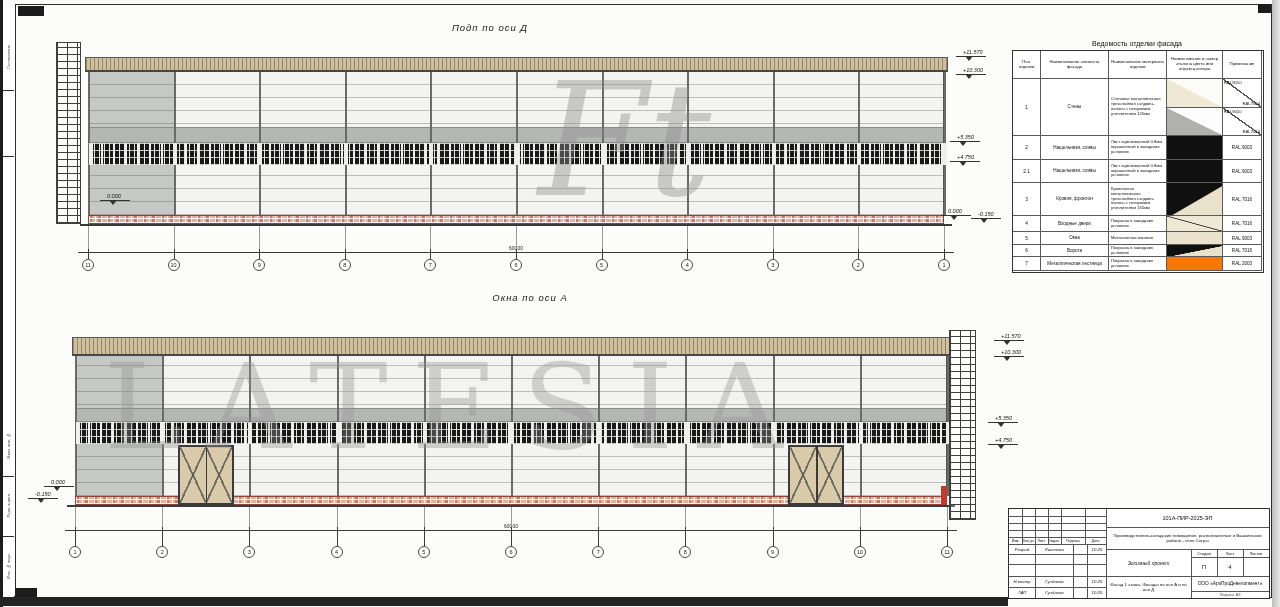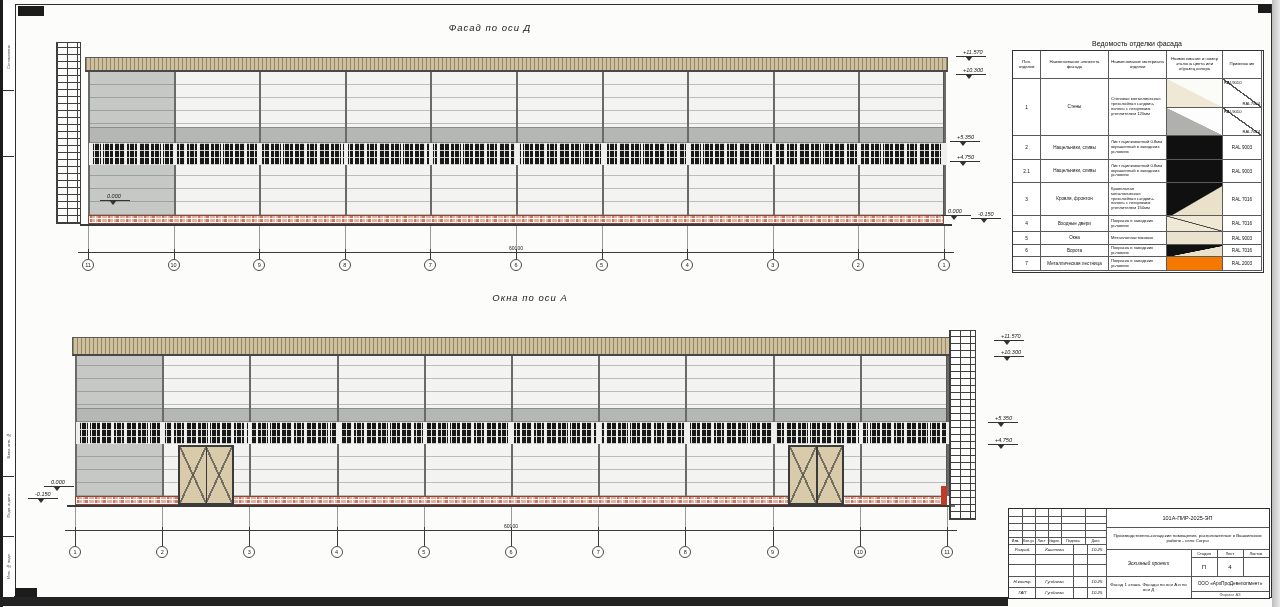--- a/index.html
+++ b/index.html
@@ -102,21 +102,21 @@
         <span>Инв. № подл.</span>
       </div>
   </div>
 
   <div class="abs corner" style="left:18px;top:6px;width:26px;height:10px;"></div>
   <div class="abs corner" style="left:15px;top:588px;width:22px;height:9px;"></div>
   <div class="abs corner" style="left:1258px;top:4px;width:13px;height:9px;"></div>
   <div class="abs botshadow"></div>
   <div class="abs rightshade"></div>
 
-  <div class="abs ftitle" style="left:380px;top:22px;width:220px;">Фасад по оси Д</div>
+  <div class="abs ftitle" style="left:380px;top:22px;width:220px;">Подп по оси Д</div>
   <div class="abs ftitle" style="left:420px;top:292px;width:220px;">Окна по оси А</div>
 
   <div id="facadeD" class="abs" style="left:0;top:0;">
       <div class="fascia" style="left: 85px; top: 57px; width: 863px; height: 15px; position: absolute;"></div>
       <div class="wall hlines" style="left: 88px; top: 72px; width: 856px; height: 143px; position: absolute;">
         <div class="darkbay hlines" style="left: 0px; top: 0px; width: 85.6px; height: 143px; position: absolute;"></div>
         <div class="darkband" style="left: 0px; top: 55px; width: 100%; height: 16px; position: absolute;"></div>
         <div class="colline" style="left: -1px; top: 0px; width: 2px; height: 143px; position: absolute;"></div>
         <div class="colline" style="left: 84.6px; top: 0px; width: 2px; height: 143px; position: absolute;"></div>
         <div class="colline" style="left: 170.2px; top: 0px; width: 2px; height: 143px; position: absolute;"></div>
@@ -338,20 +338,22 @@
         <div class="tri" style="position: absolute;"></div>
         <div class="val" style="position: absolute;">0.000</div>
       </div>
       <div class="elev" style="left: 28px; top: 491px; width: 34px; height: 13px; position: absolute;">
         <div class="ln" style="position: absolute;"></div>
         <div class="tri" style="position: absolute;"></div>
         <div class="val" style="position: absolute;">-0.150</div>
       </div>
     </div>
 
+  <div class="abs wm-mono" style="left:538px;top:48px;">Ft</div>
+  <div class="abs wm-big" style="left:104px;top:338px;">LATESIA</div>
 
   <div class="abs ft-title" style="left:1012px;top:40px;width:250px;">Ведомость отделки фасада</div>
   <div id="finishTable" class="abs ft" style="left:1012px;top:50px;width:250px;height:221px;">
       <div class="ftc hd" style="left: 0px; top: 0px; width: 28px; height: 28px; position: absolute;">Поз. отделки</div>
       <div class="ftc hd" style="left: 28px; top: 0px; width: 68px; height: 28px; position: absolute;">Наименование элемента фасада</div>
       <div class="ftc hd" style="left: 96px; top: 0px; width: 58px; height: 28px; position: absolute;">Наименование материала отделки</div>
       <div class="ftc hd" style="left: 154px; top: 0px; width: 56px; height: 28px; position: absolute;">Наименование и номер эталона цвета или образец колера</div>
       <div class="ftc hd" style="left: 210px; top: 0px; width: 39px; height: 28px; position: absolute;">Примечание</div>
       <div class="ftc pos" style="left: 0px; top: 28px; width: 28px; height: 57px; position: absolute;">1</div>
       <div class="ftc el" style="left: 28px; top: 28px; width: 68px; height: 57px; position: absolute;">Стены</div>

